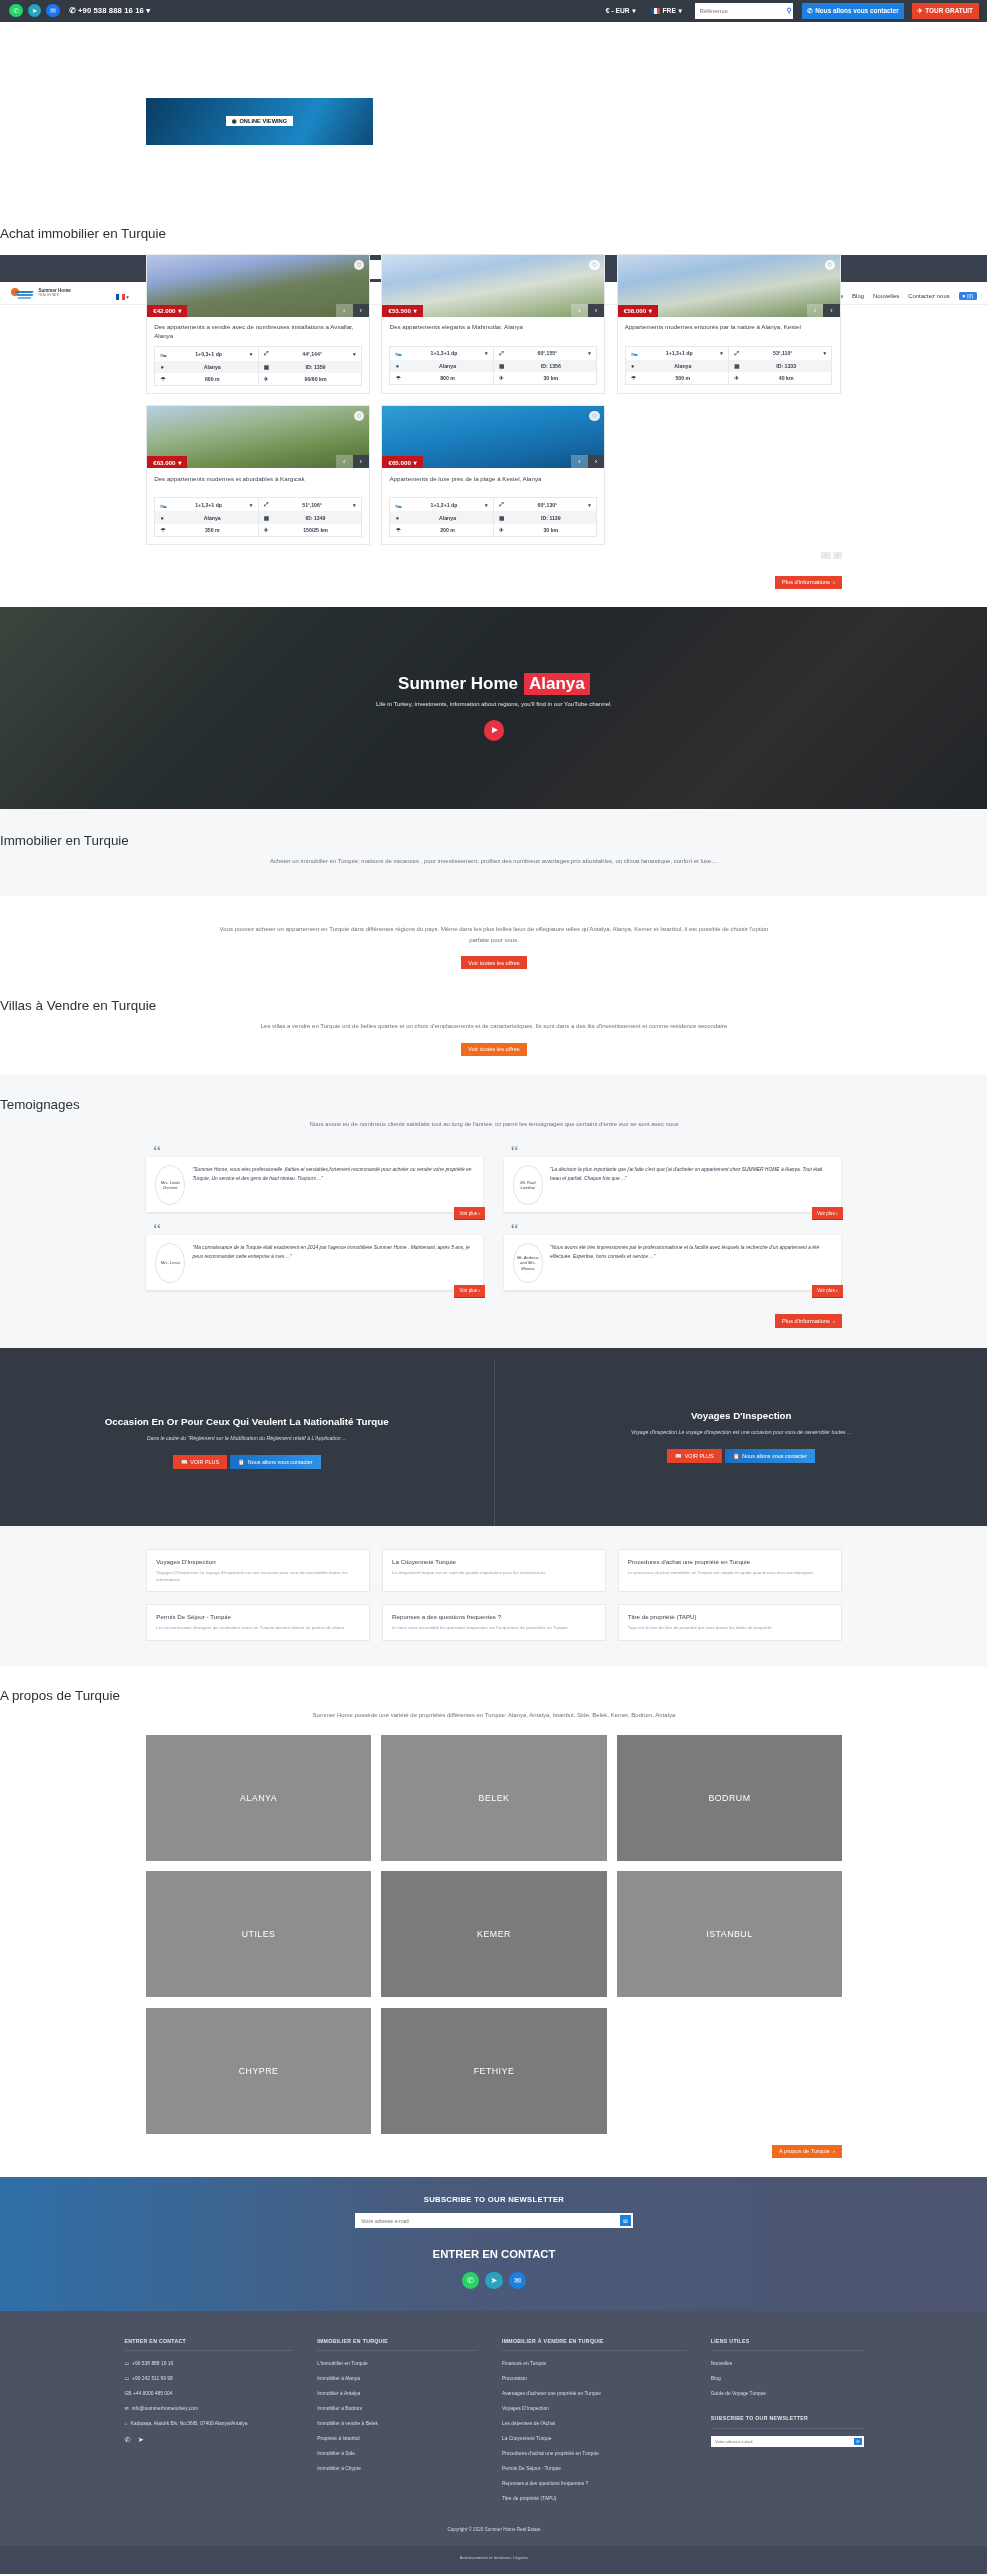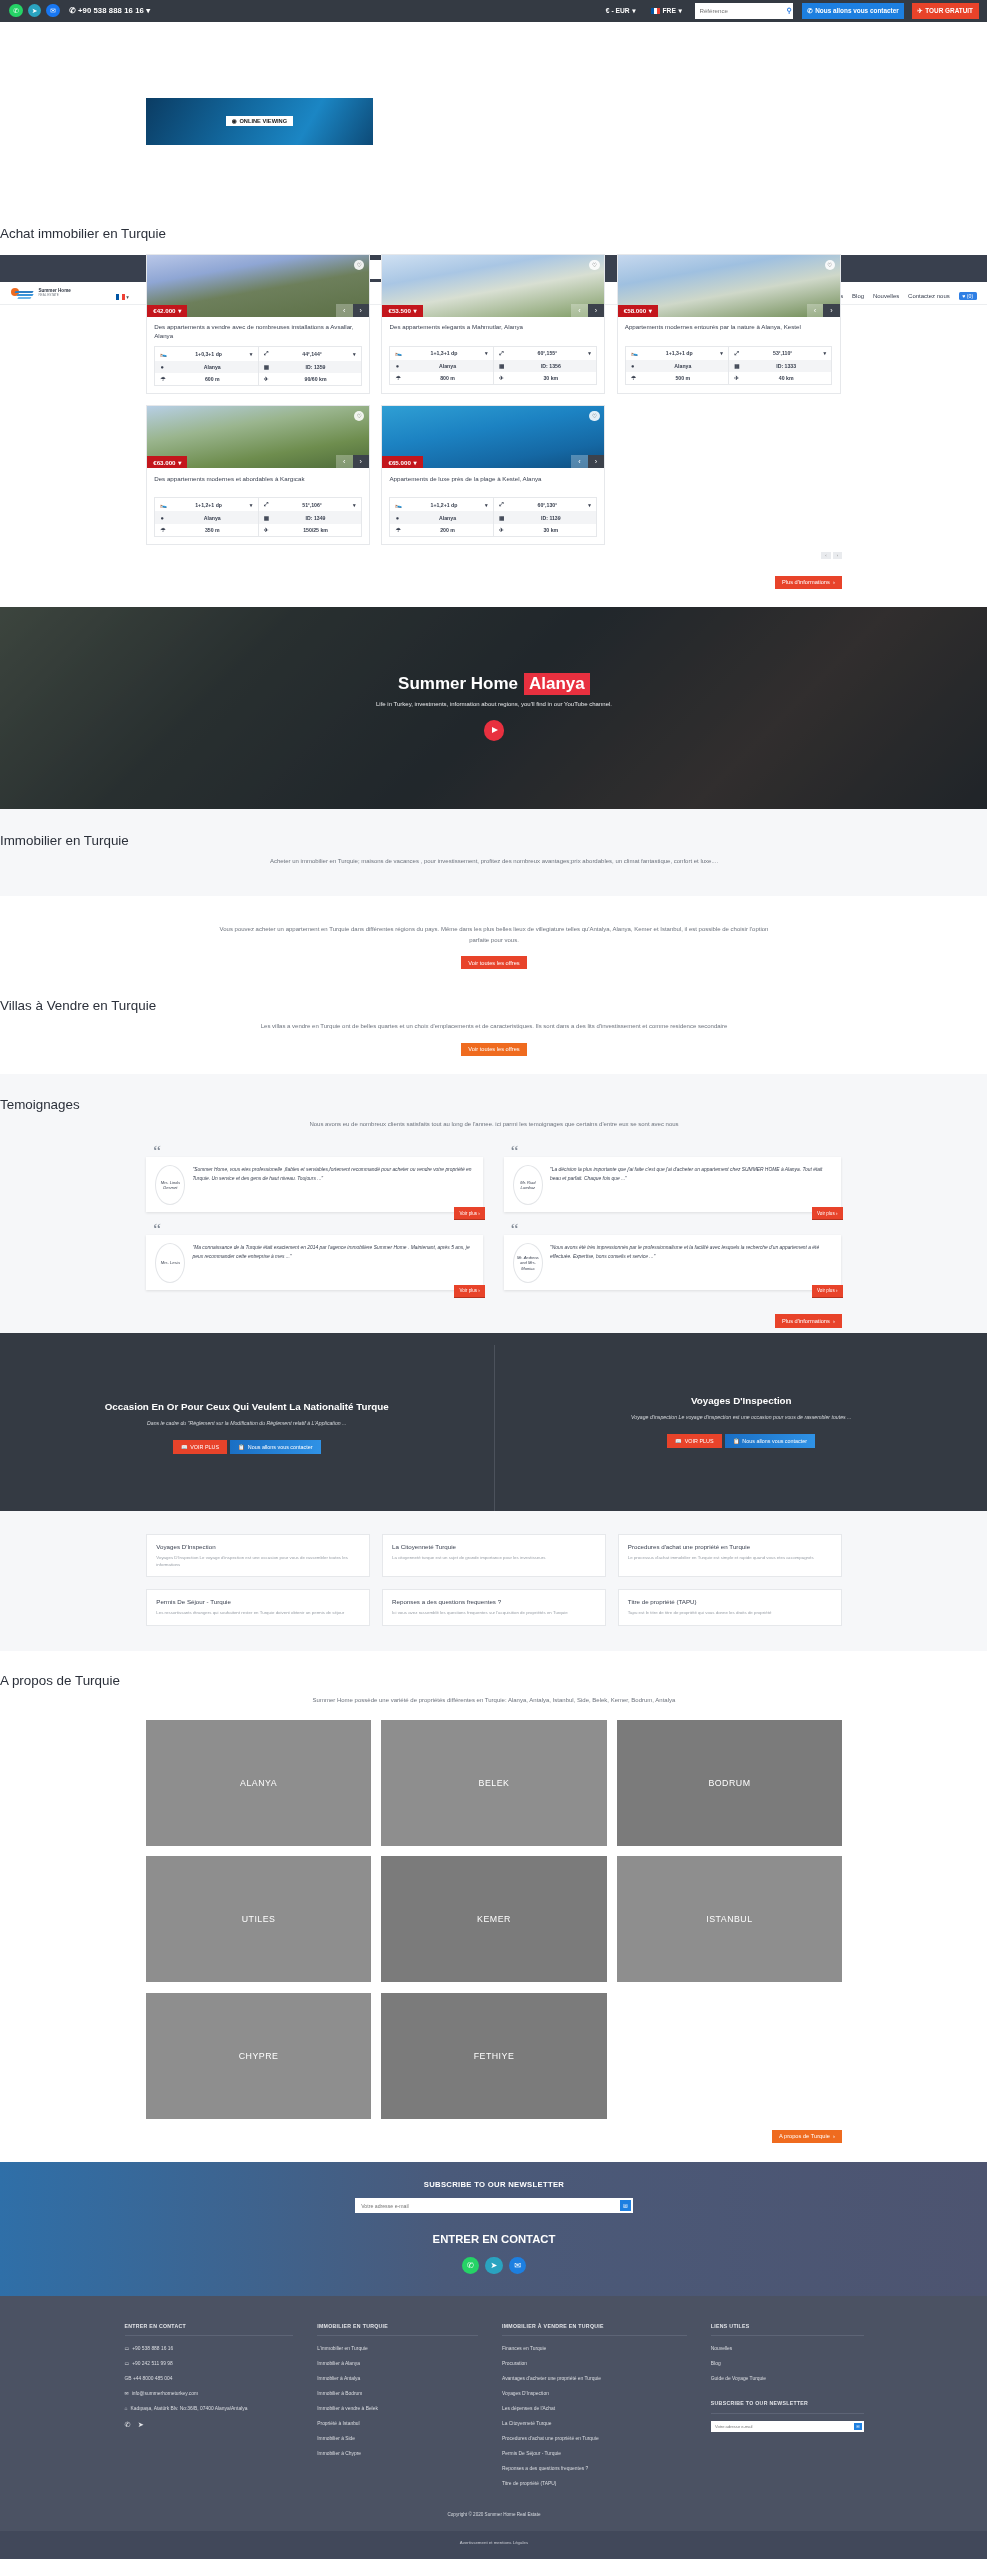--- a/index.html
+++ b/index.html
@@ -577,21 +577,21 @@
   </div>
 
   <div class="band" style="padding:13.4px 0 18.5px;">
     <div class="sec-title">Villas à Vendre en Turquie</div>
     <div class="sec-sub" style="width:592px;margin:8.2px auto 0;">Les villas a vendre en Turquie ont de belles quartes et un choix d'emplacements et de caracteristiques. Ils sont dans a des lits d'investissement et comme residence secondaire</div>
     <div style="text-align:center;margin-top:10.3px;">
       <span class="btn-orange">Voir toutes les offres</span>
     </div>
   </div>
 
-  <div class="band grey" style="padding:23px 0 5px;">
+  <div class="band grey" style="padding:23px 0 20px;">
     <div class="sec-title">Temoignages</div>
     <div class="sec-sub" style="width:567px;margin:7.2px auto 0;">Nous avons eu de nombreux clients satisfaits tout au long de l'annee. ici parmi les temoignages que certains d'entre eux se sont avec nous</div>
     <div class="tcards" id="tcards">
 <div class="tcard">
   <div class="tq">“</div>
   <div class="tbox">
     <div class="tav">Mrs. Linda Desmet</div>
     <div class="ttxt">"Summer Home, vous etes professionelle ,fiables et serviables,fortement recommandé pour acheter ou vendre votre propriété en Turquie. Un service et des gens de haut niveau. Toujours ..."</div>
     <span class="tmore">Voir plus ›</span>
   </div>

